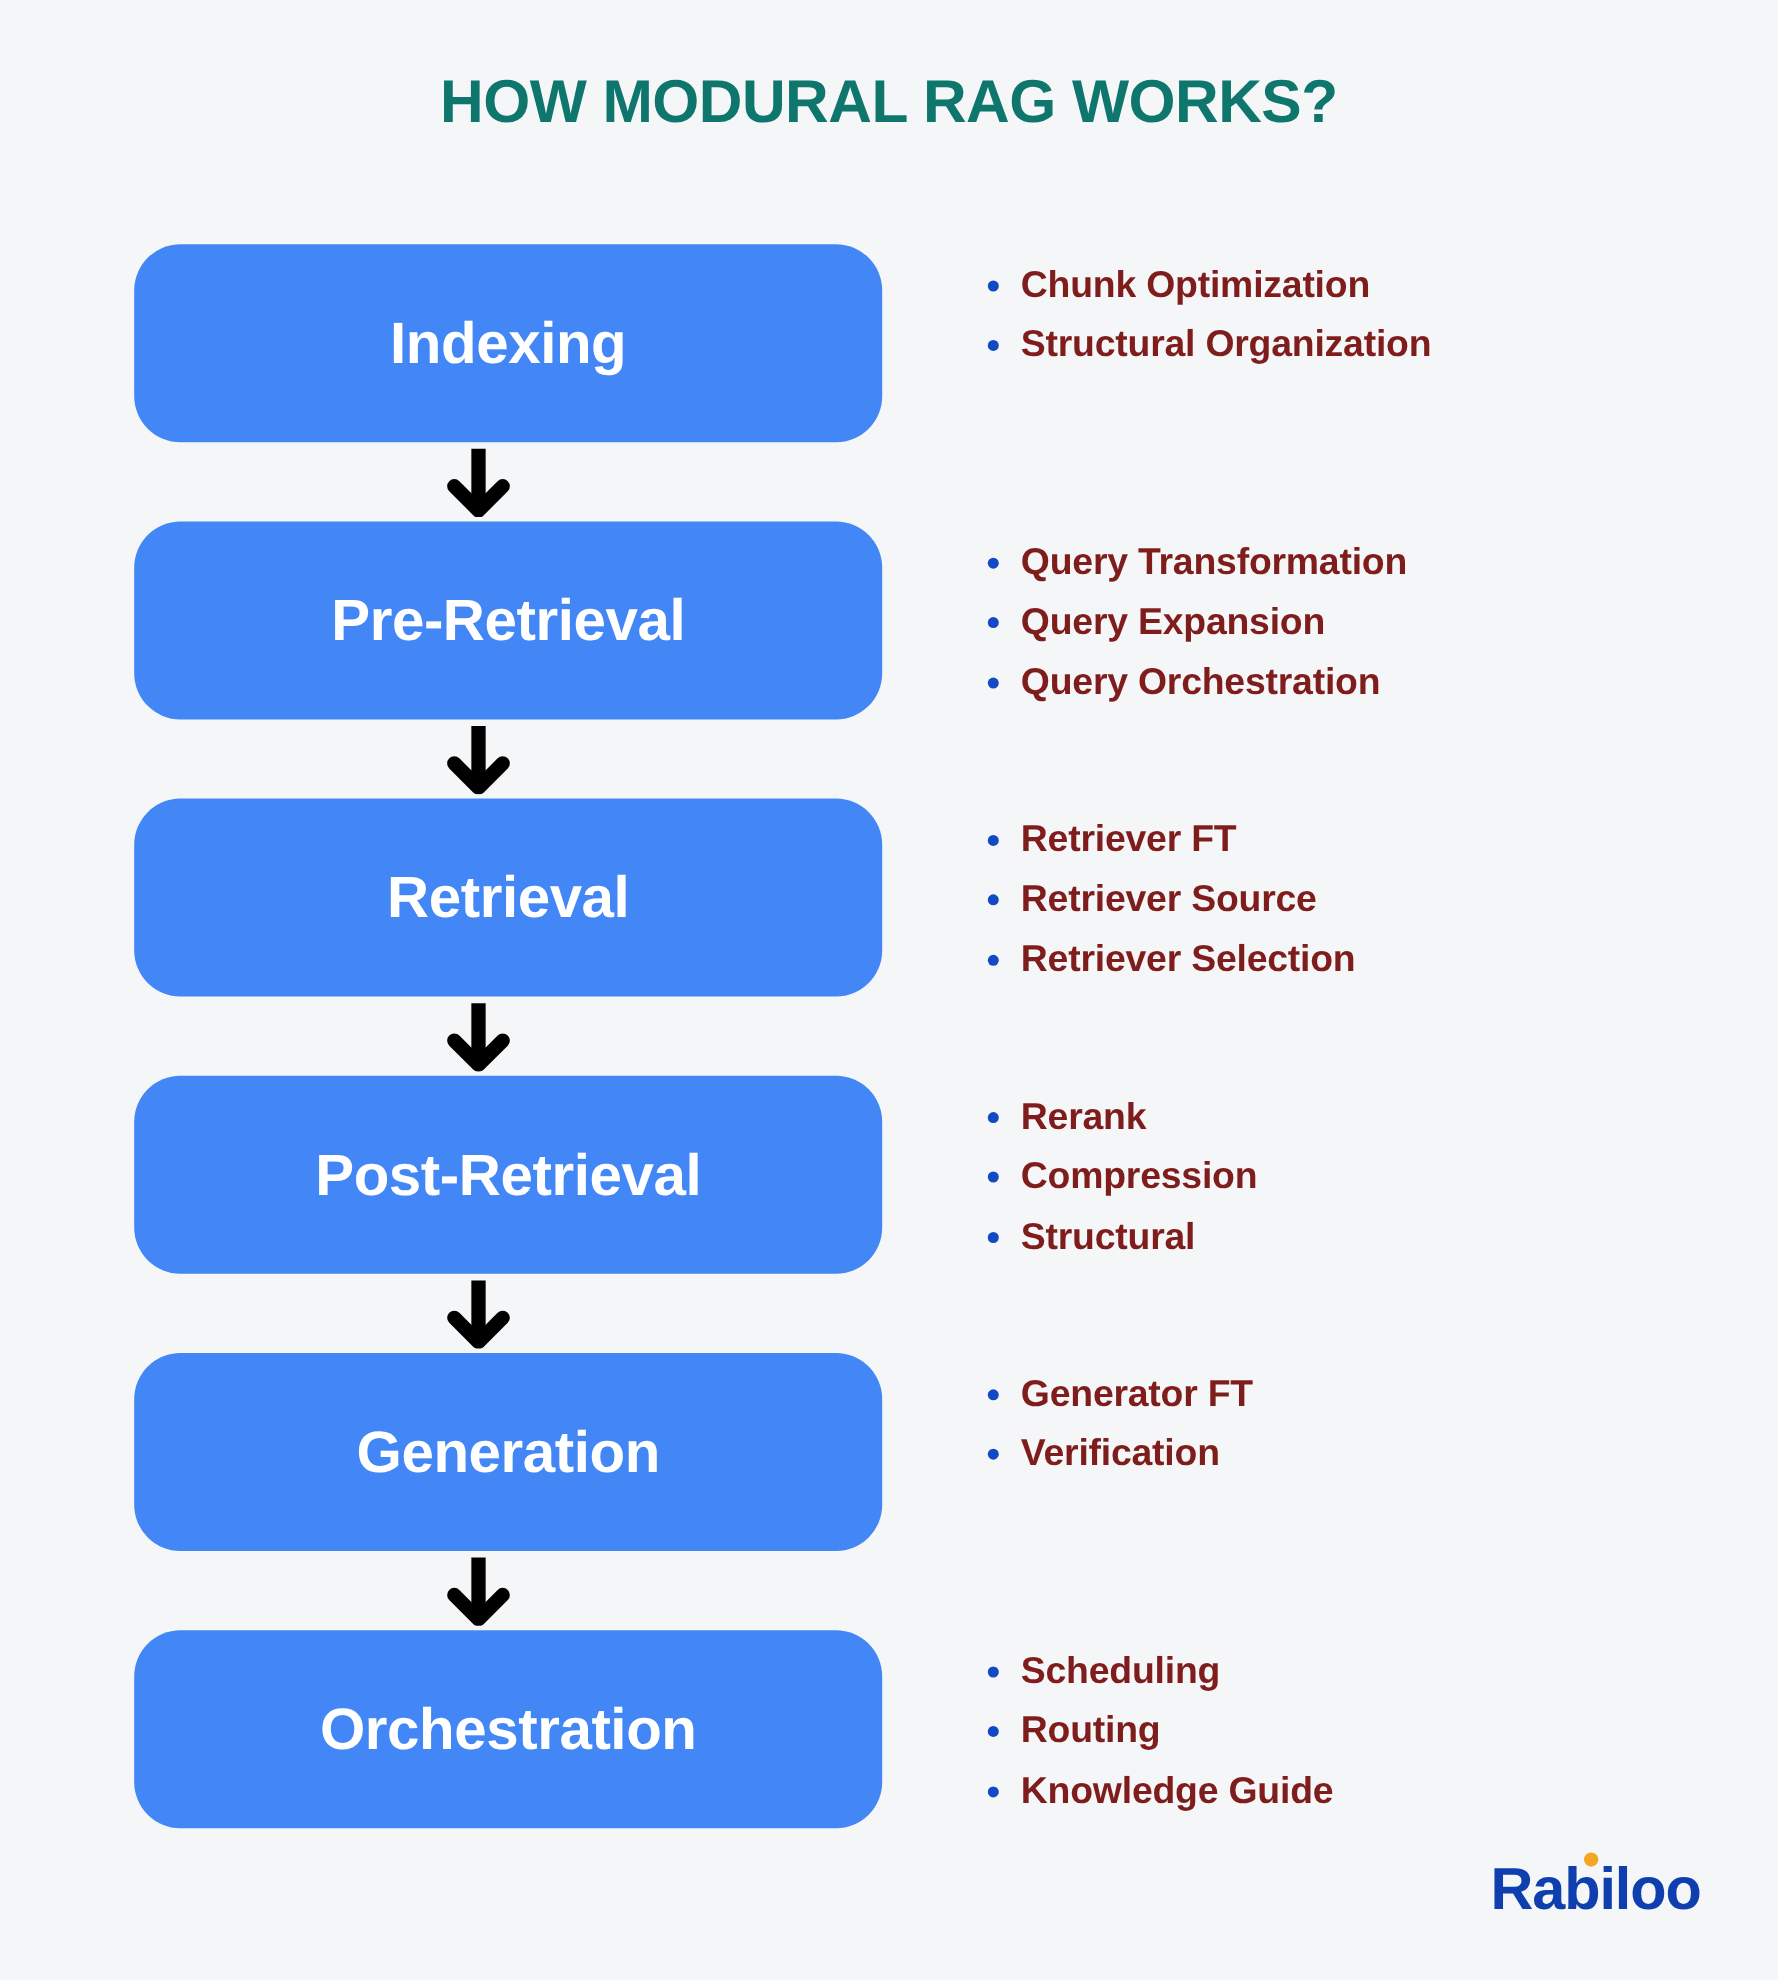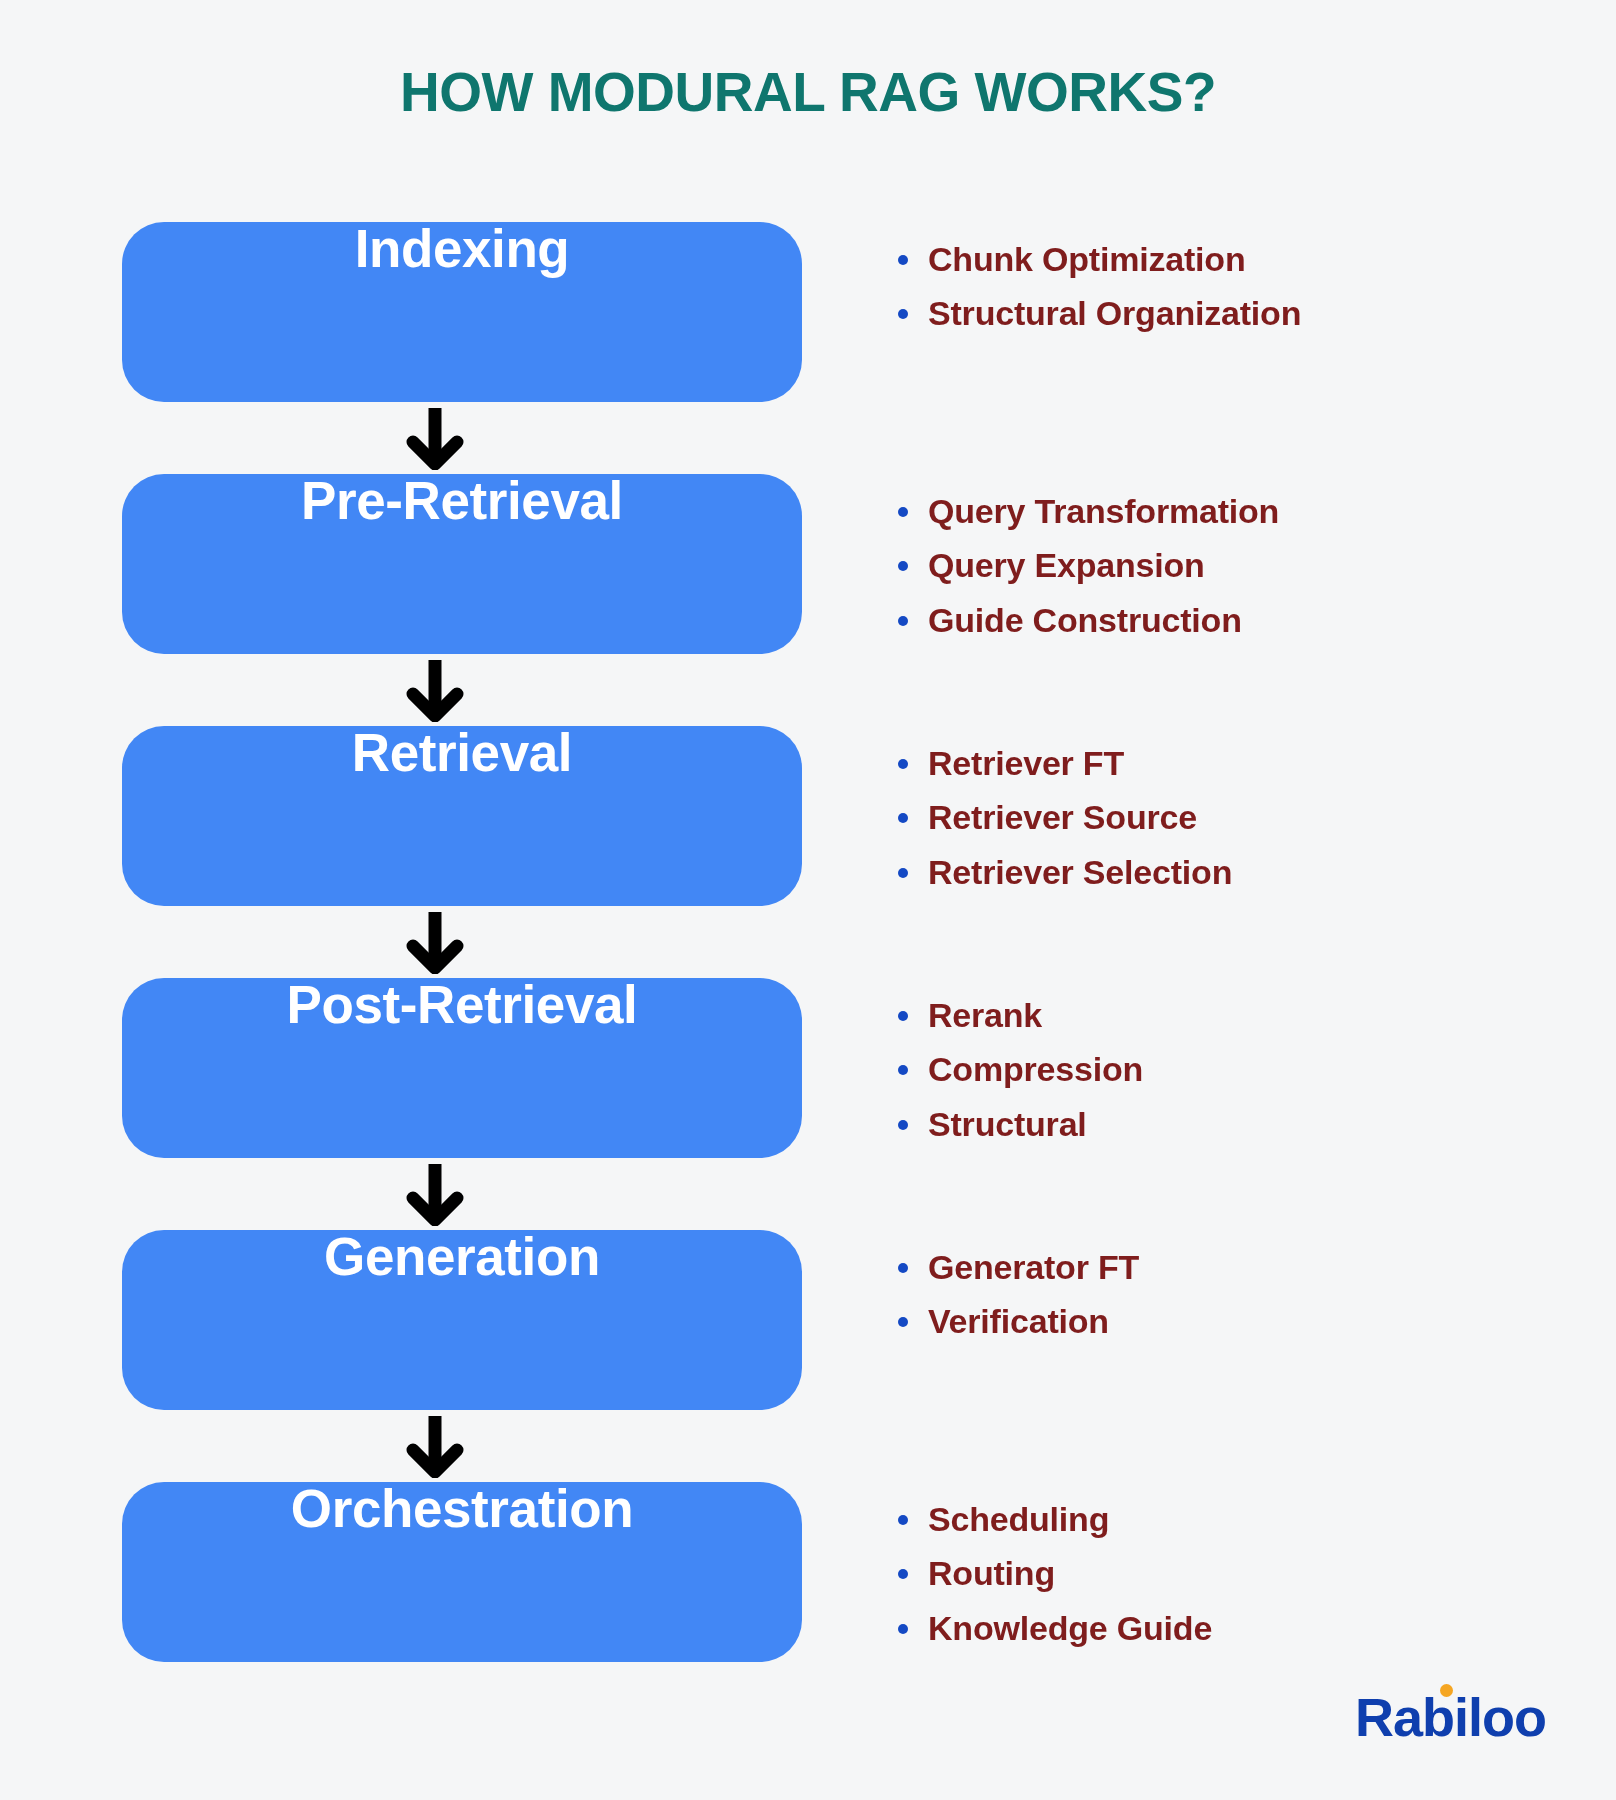--- a/index.html
+++ b/index.html
@@ -56,21 +56,21 @@
     flex: 0 0 800px;
     padding-left: 122px;
   }
 
   .stage-box {
     width: 680px;
     height: 180px;
     background: #4287f5;
     border-radius: 42px;
     display: flex;
-    align-items: flex-start;
+    align-items: center;
     justify-content: center;
   }
 
   .stage-label {
     color: #ffffff;
     font-size: 53px;
     font-weight: 700;
     letter-spacing: -0.4px;
     line-height: 1;
     text-align: center;
@@ -182,21 +182,21 @@
     <div class="row">
       <div class="stage-col">
         <div class="stage-box">
           <span class="stage-label">Pre-Retrieval</span>
         </div>
       </div>
       <div class="bullets-col">
         <ul class="bullets">
           <li class="bullet-item">Query Transformation</li>
           <li class="bullet-item">Query Expansion</li>
-          <li class="bullet-item">Guide Construction</li>
+          <li class="bullet-item">Query Orchestration</li>
         </ul>
       </div>
     </div>
 
     <div class="arrow-wrap">
       <svg class="arrow" viewBox="0 0 64 64">
         <line x1="32" y1="2" x2="32" y2="54" stroke="#000000" stroke-width="13" stroke-linecap="butt"></line>
         <path d="M10 36 L32 58 L54 36" fill="none" stroke="#000000" stroke-width="13" stroke-linecap="round" stroke-linejoin="round"></path>
       </svg>
     </div>

